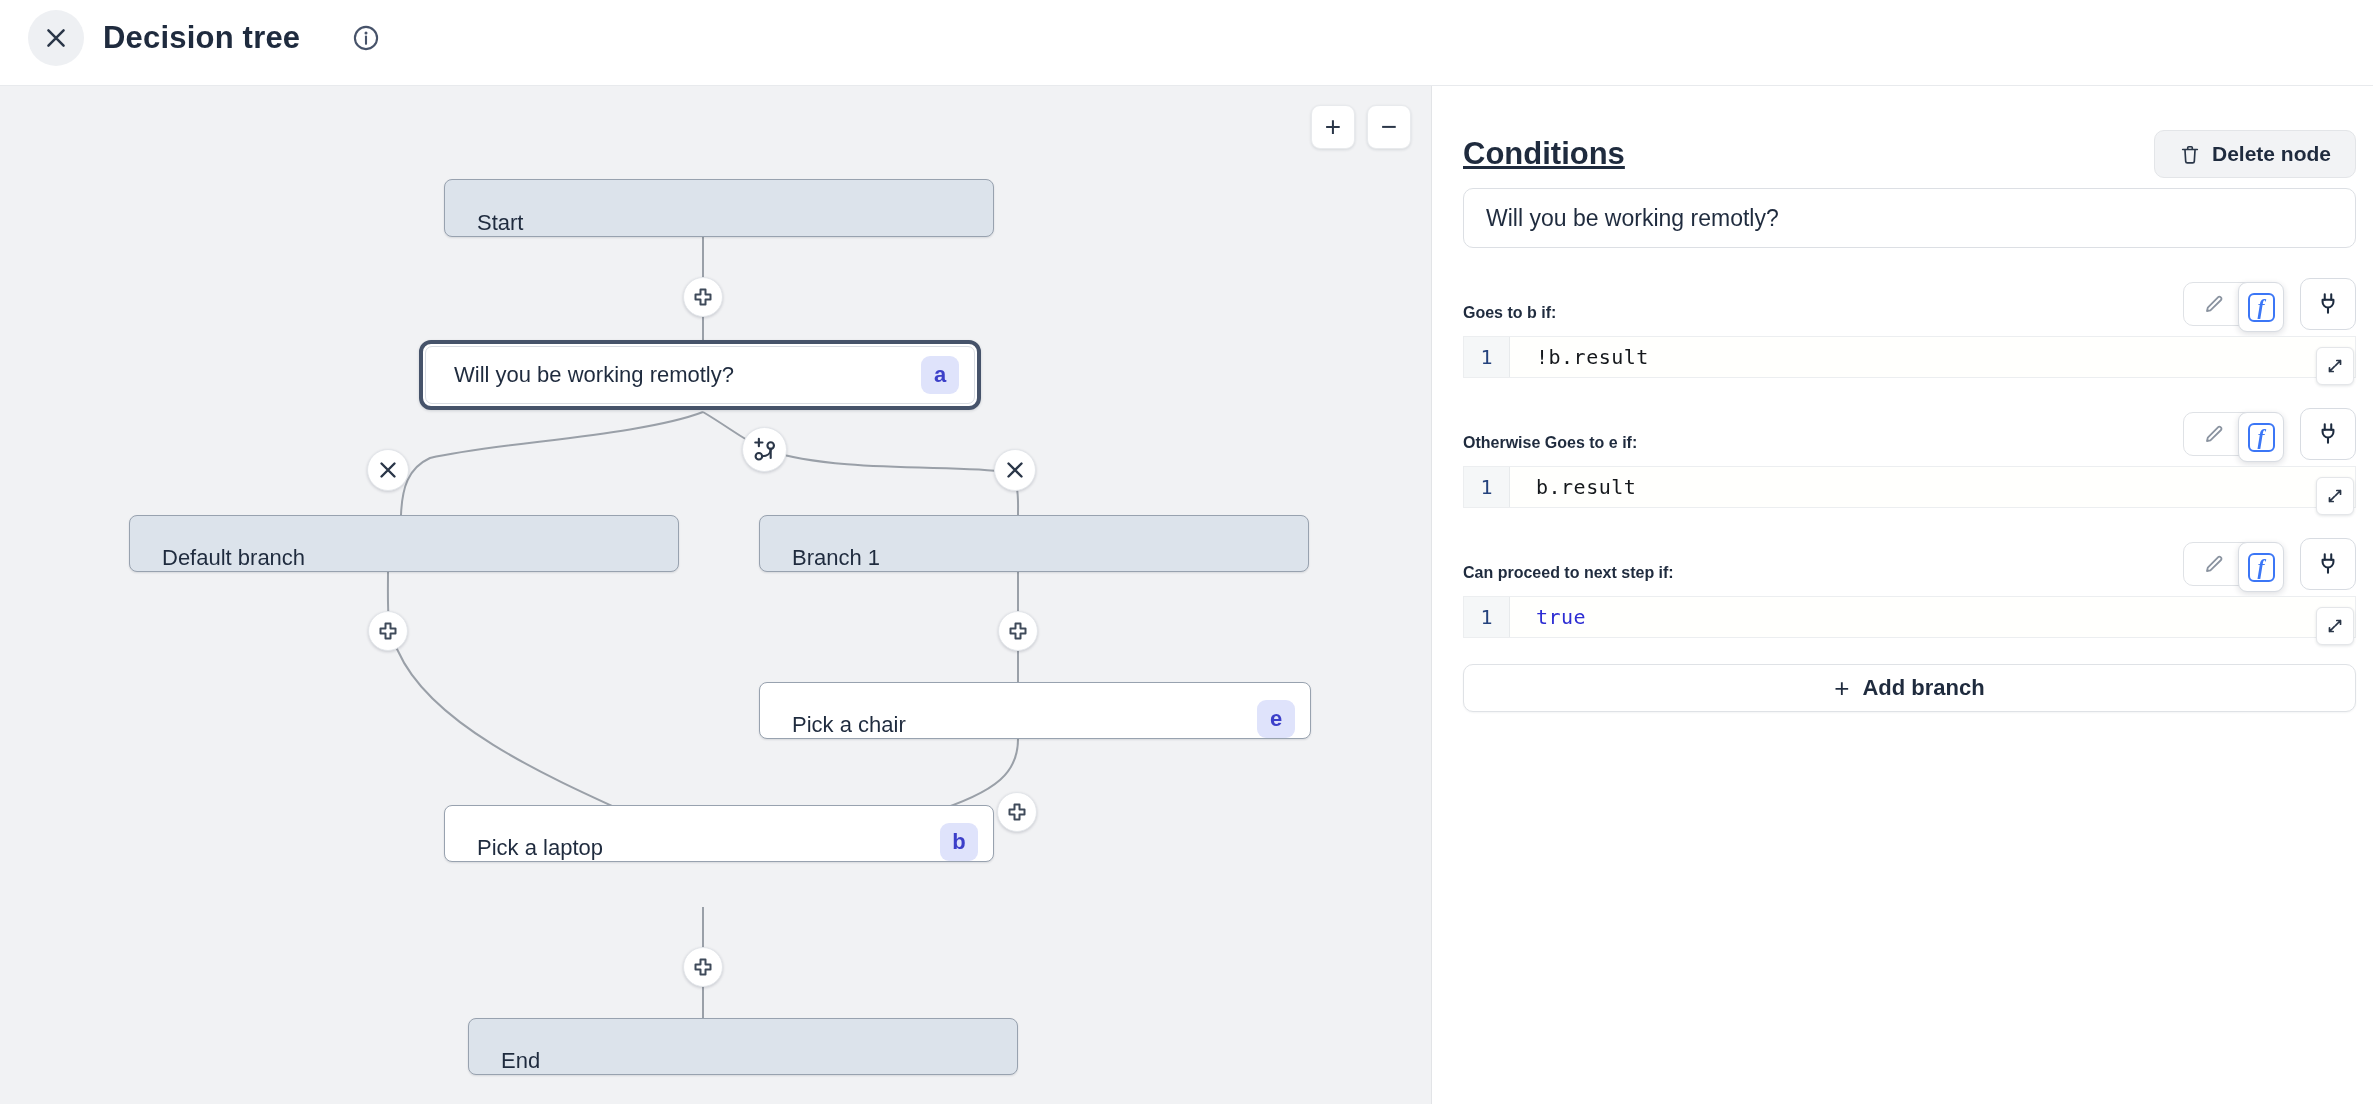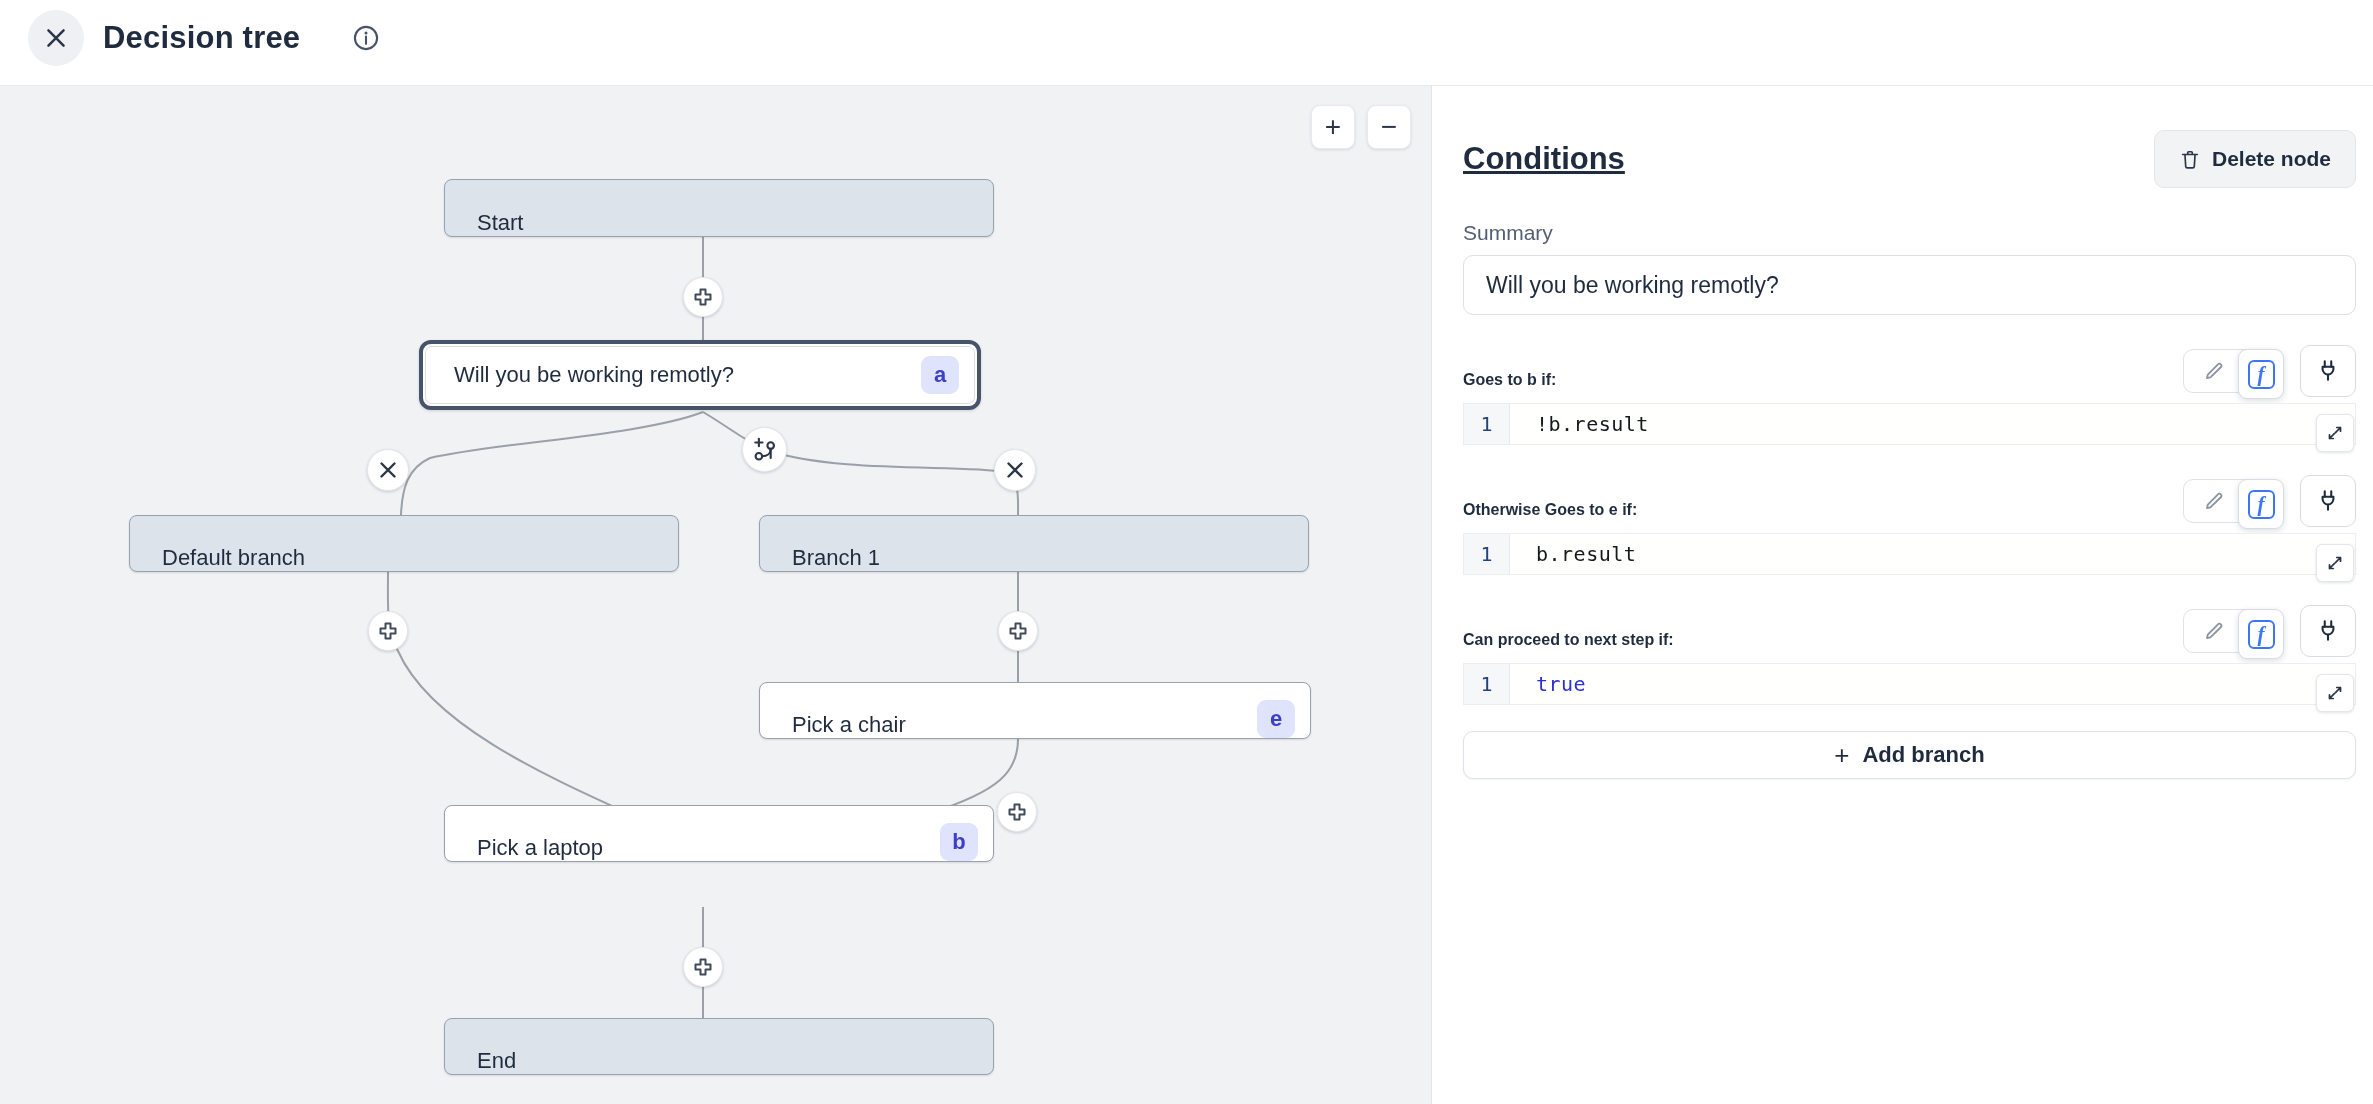--- a/index.html
+++ b/index.html
@@ -51,21 +51,21 @@
   .connector.x{width:42px;height:42px;}
   .connector.branch{width:45px;height:45px;}
 
   .zoom-controls{position:absolute;top:19px;left:1311px;display:flex;gap:12px;z-index:5;}
   .zoom-btn{width:44px;height:44px;background:#fff;border:1px solid #e8eaed;border-radius:9px;box-shadow:0 1px 3px rgba(20,30,50,.12);font-size:28px;color:var(--icon-dark);display:flex;align-items:center;justify-content:center;cursor:pointer;font-weight:400;line-height:1;}
 
   
   .panel{position:absolute;left:1432px;top:86px;width:941px;height:1018px;background:var(--panel-bg);padding:44px 17px 0 31px;z-index:6;}
   .panel-header{display:flex;align-items:center;justify-content:space-between;}
   .panel-title{font-size:31px;font-weight:700;text-decoration:underline;}
-  .delete-btn{height:58px;padding:0 24px;background:#f2f3f5;border:1px solid #e3e5e8;border-radius:10px;display:flex;align-items:center;gap:11px;font-size:21px;font-weight:600;color:var(--node-text);cursor:pointer;}
+  .delete-btn{height:48px;padding:0 24px;background:#f2f3f5;border:1px solid #e3e5e8;border-radius:10px;display:flex;align-items:center;gap:11px;font-size:21px;font-weight:600;color:var(--node-text);cursor:pointer;}
 
   .summary-label{margin-top:33px;font-size:21px;color:var(--muted);}
   .summary-input{margin-top:10px;width:893px;height:60px;background:#fff;border:1.5px solid #dcdfe4;border-radius:10px;font-size:23px;color:var(--node-text);padding:0 22px;font-family:"Liberation Sans",sans-serif;outline:none;display:flex;align-items:center;}
 
   .section{width:893px;}
   .section-head{display:flex;align-items:flex-end;justify-content:space-between;}
   .section-label{font-size:16px;font-weight:700;padding-bottom:8px;}
   .icon-tools{display:flex;align-items:center;gap:17px;}
   .seg-group{display:flex;align-items:center;height:44px;background:#fff;border:1px solid var(--btn-border);border-radius:10px;padding:0 6px;}
   .seg-pencil{width:48px;height:42px;display:flex;align-items:center;justify-content:center;cursor:pointer;}
@@ -138,21 +138,21 @@
   <div class="node white" style="left:743px;top:596px;width:552px;height:57px;">
     <div class="label">Pick a chair</div>
     <div class="badge">e</div>
   </div>
 
   <div class="node white" style="left:428px;top:719px;width:550px;height:57px;">
     <div class="label">Pick a laptop</div>
     <div class="badge">b</div>
   </div>
 
-  <div class="node" style="left:428px;top:932px;width:550px;height:57px;">
+  <div class="node" style="left:452px;top:932px;width:550px;height:57px;">
     <div class="label">End</div>
   </div>
 
   <div class="connector plus" style="left:683px;top:191px;">
     <svg width="24" height="24" viewBox="0 0 24 24">
       <path d="M9.5 4.5 h5 v5 h5 v5 h-5 v5 h-5 v-5 h-5 v-5 h5 z" fill="#fff" stroke="#3f4a5a" stroke-width="2" stroke-linejoin="round"></path>
     </svg>
   </div>
   <div class="connector plus" style="left:368px;top:525px;">
     <svg width="24" height="24" viewBox="0 0 24 24">
@@ -207,21 +207,20 @@
   <div class="panel-header">
     <div class="panel-title">Conditions</div>
     <div class="delete-btn">
       <svg width="22" height="23" viewBox="0 0 24 24">
         <path d="M4 6.5 H20 M9.5 6.5 V4.5 a1 1 0 0 1 1,-1 h3 a1 1 0 0 1 1,1 V6.5 M6.5 6.5 l0.8 13 a1.8 1.8 0 0 0 1.8,1.7 h5.8 a1.8 1.8 0 0 0 1.8,-1.7 l0.8,-13" fill="none" stroke="#2a3648" stroke-width="1.8" stroke-linecap="round" stroke-linejoin="round"></path>
       </svg>
       <span>Delete node</span>
     </div>
   </div>
 
-  <div class="summary-label">Summary</div>
   <div class="summary-input">
     <span>Will you be working remotly?</span>
   </div>
 
   <div class="section sec1">
     <div class="section-head">
       <div class="section-label">Goes to b if:</div>
       <div class="icon-tools">
         <div class="seg-group">
           <div class="seg-pencil">

